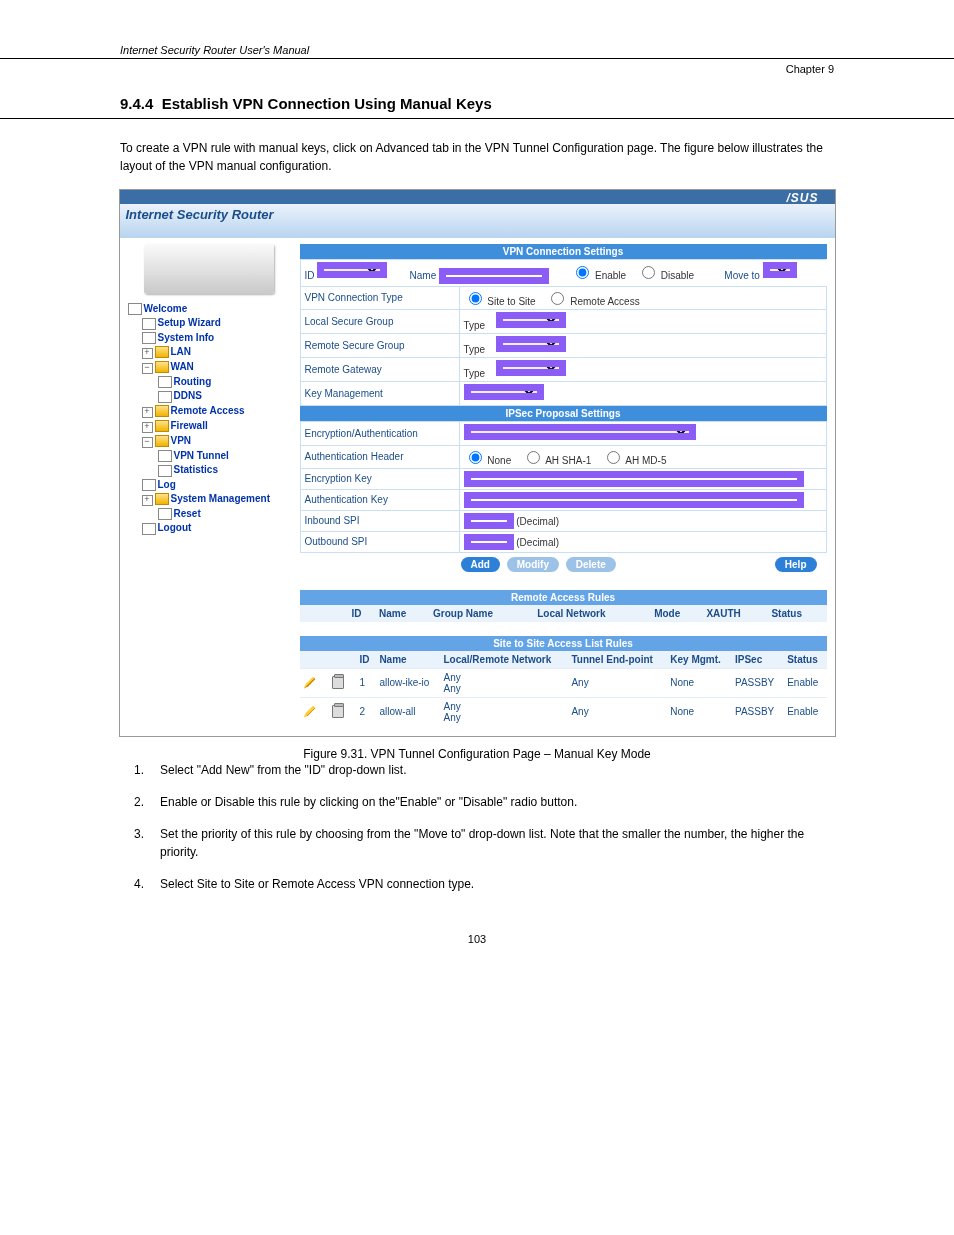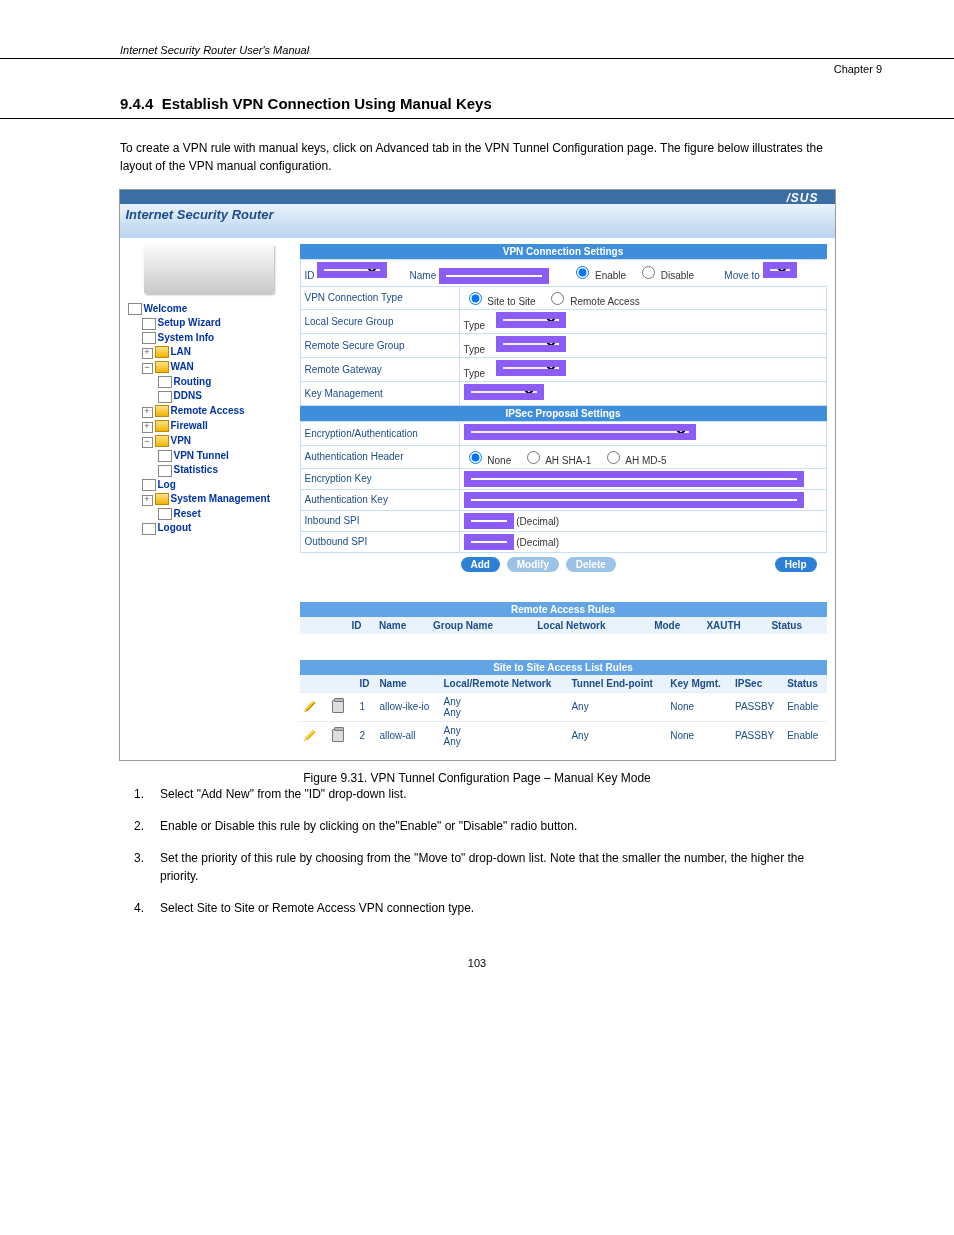--- a/index.html
+++ b/index.html
@@ -33,36 +33,36 @@
 .form-tbl td{border:1px solid #c8dff5;padding:2px 4px;font-size:10px;color:#1a4d8a;background:#fff}
 .form-tbl td.lbl{width:150px;color:#1a4d8a}
 .form-tbl td.val{color:#333}
 input[type=text],select{font-size:10px;font-family:inherit;border:7px solid #8b5cf6;padding:0 2px;height:16px;box-sizing:border-box}
 .radio-lbl{color:#333;font-size:10px;margin-right:8px}
 .btnrow{padding:4px 6px;display:flex;align-items:center}
 .btn{display:inline-block;border-radius:10px;color:#fff;font-size:10px;font-weight:bold;padding:2px 10px;margin-right:4px;cursor:pointer}
 .btn.add{background:#2d80d8}
 .btn.dis{background:#9cc2e8}
 .btn.help{background:#2d80d8}
-.rules-hd{background:#62a4e6;color:#fff;font-weight:bold;text-align:center;padding:2px 0;font-size:10px;margin-top:26px}
+.rules-hd{background:#62a4e6;color:#fff;font-weight:bold;text-align:center;padding:2px 0;font-size:10px;margin-top:14px}
 .rules-tbl{width:100%;border-collapse:collapse;font-size:10px}
 .rules-tbl th{background:#eaf2fb;color:#1a4d8a;font-weight:bold;padding:3px 4px;text-align:left;font-size:10px}
 .rules-tbl td{padding:3px 4px;color:#1a4d8a;border-top:1px solid #e5eef8}
 .action-ic{display:inline-block;width:12px;height:12px;vertical-align:middle}
 .pencil{background:linear-gradient(135deg,#ffcc33 50%,#cc8800 50%);clip-path:polygon(0 100%,20% 60%,80% 0,100% 20%,40% 80%)}
 .trash{border:1px solid #777;border-radius:1px;background:#ddd;position:relative;width:10px;height:11px}
 .trash:before{content:"";position:absolute;top:-3px;left:1px;width:8px;height:2px;background:#bbb;border:1px solid #777;border-radius:1px}
 .footer-pg{text-align:center;font-size:11px;margin-top:40px}
 </style>
 </head>
 <body>
 
 <div class="page">
   <div class="doc-title"><span>Internet Security Router User's Manual</span></div>
-  <div style="text-align:right;padding:4px 72px 0 0;font-size:11px">Chapter 9</div>
+  <div style="text-align:right;padding:4px 120px 0 0;font-size:11px">Chapter 9</div>
 
   <div class="section-title">
     <span>9.4.4</span>&nbsp;&nbsp;<span>Establish VPN Connection Using Manual Keys</span>
   </div>
 
   <div class="body-text">To create a VPN rule with manual keys, click on Advanced tab in the VPN Tunnel Configuration page. The figure below illustrates the layout of the VPN manual configuration.</div>
 
   <div class="screenshot">
     <div class="topbar">
       <span class="logo">/SUS</span>

